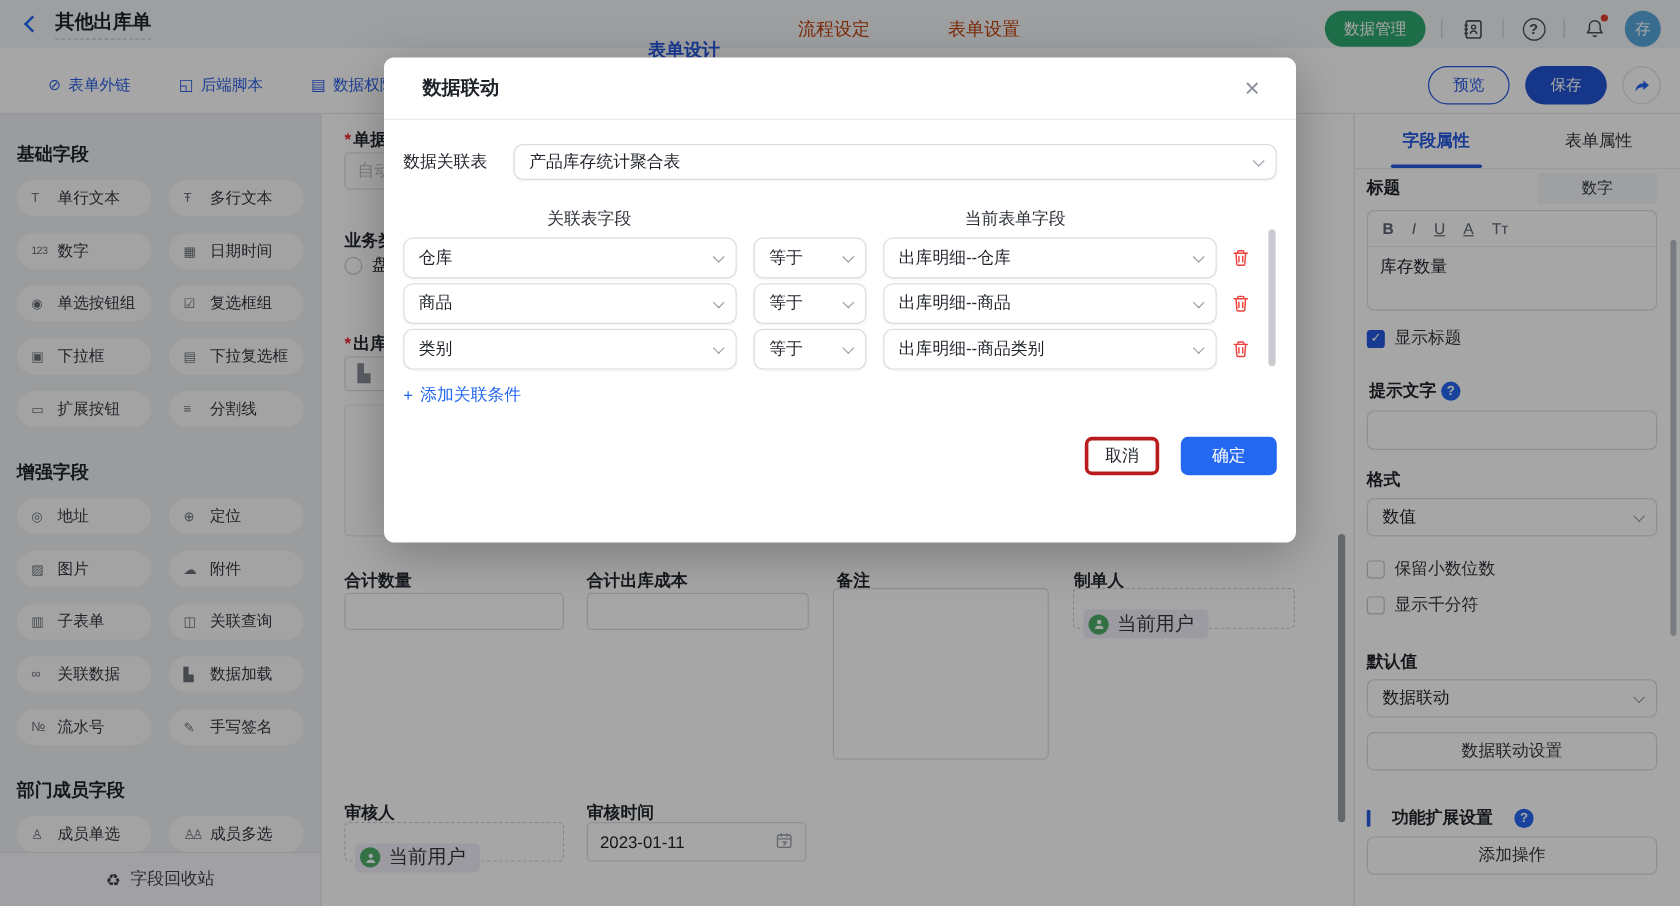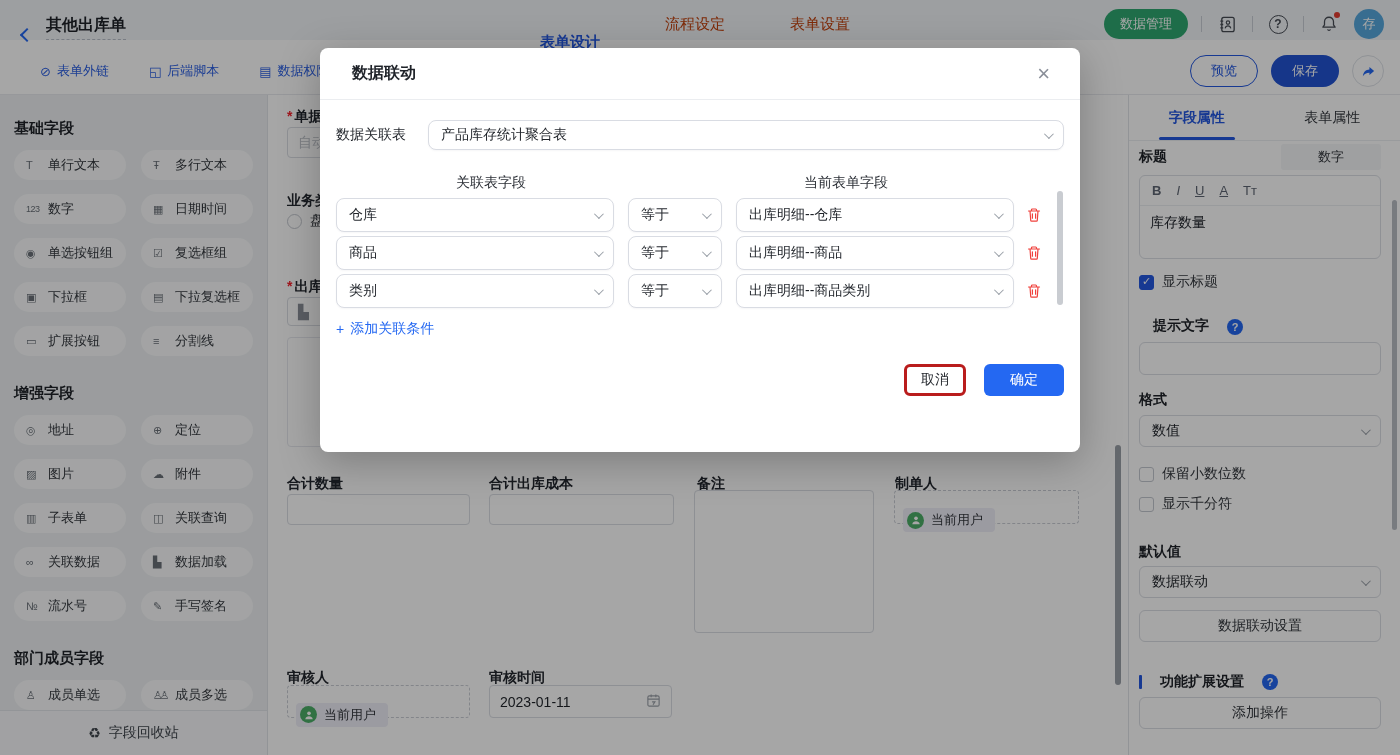--- a/index.html
+++ b/index.html
@@ -1,20 +1,20 @@
 <!DOCTYPE html>
 <html><head>
 <meta charset="utf-8">
 <style>
   * { margin:0; padding:0; box-sizing:border-box; }
   body { font-family:"Liberation Sans","DejaVu Sans",sans-serif; font-size:14px; color:#1f2329; }
   .app { position:relative; width:1400px; height:755px; background:#fff; overflow:hidden; }
 
   
-  .topbar { position:absolute; left:0; top:0; right:0; height:40px; background:#f1f4f8; display:flex; align-items:flex-end; }
+  .topbar { position:absolute; left:0; top:0; right:0; height:40px; background:#f1f4f8; display:flex; align-items:center; }
   .back { width:10px; height:10px; border-left:2px solid #2468f2; border-bottom:2px solid #2468f2; transform:rotate(45deg); margin:0 14px 0 22px; cursor:pointer; }
   .doc-title { font-size:16px; font-weight:700; border-bottom:1px dashed #b9bfc9; padding-bottom:3px; }
   .top-tabs { position:absolute; left:540px; top:0; height:48px; display:flex; align-items:center; gap:65px; }
   .top-tab { font-size:15px; color:#c2410c; cursor:pointer; white-space:nowrap; }
   .top-tab.active { color:#2458e0; font-weight:600;margin-top:36px; }
   .top-right { position:absolute; right:16px; top:0; height:48px; display:flex; align-items:center; gap:13px; }
   .btn-green { height:30px; padding:0 16px; border-radius:15px; background:#2fa871; color:#fff; font-size:13px; display:flex; align-items:center; cursor:pointer; }
   .vdiv { width:1px; height:16px; background:#c9ced6; }
   .icon-btn { width:24px; height:24px; display:flex; align-items:center; justify-content:center; cursor:pointer; position:relative; }
   .help-circle { width:19px; height:19px; border:1.5px solid #474c54; border-radius:50%; display:flex; align-items:center; justify-content:center; font-size:12px; font-weight:700; color:#474c54; }
@@ -40,21 +40,21 @@
   .recycle-bar { position:absolute; left:0; right:0; bottom:0; height:45px; background:#f7f8fa; border-top:1px solid #e2e5ea; display:flex; align-items:center; justify-content:center; gap:8px; color:#40454d; font-size:14px; cursor:pointer; }
 
   
   .canvas { position:absolute; left:268px; top:95px; width:860px; bottom:0; background:#fff; }
   .cv { position:absolute; }
   .flabel { font-weight:700; font-size:14px; color:#23272e; white-space:nowrap; }
   .star { color:#f5222d; margin-right:2px; font-weight:700; }
   .inputbox { border:1px solid #dadde3; border-radius:4px; background:#fff; display:flex; align-items:center; padding:0 10px; font-size:14px; }
   .ph { color:#bfc3ca; }
   .dashedbox { border:1px dashed #c9cdd4; border-radius:4px; background:#fff; display:flex; align-items:center; padding:0 8px; }
-  .user-tag { display:flex; align-items:center; gap:7px; background:#efeef8; border-radius:4px; height:24px; padding:0 12px 0 4px; font-size:13px; color:#33373d;margin-top:26px; }
+  .user-tag { display:flex; align-items:center; gap:7px; background:#efeef8; border-radius:4px; height:24px; padding:0 12px 0 4px; font-size:16px; color:#33373d;margin-top:26px; }
   .g-avatar { width:17px; height:17px; border-radius:50%; background:#4cae68; display:flex; align-items:center; justify-content:center; }
   .radio { width:15px; height:15px; border:1px solid #c4c8cf; border-radius:50%; background:#fff; display:inline-block; }
   .cscroll { position:absolute; width:6px; border-radius:3px; background:#9aa0a8; }
 
   
   .panel { position:absolute; right:0; top:95px; bottom:0; width:272px; background:#fff; border-left:1px solid #e1e4e9; }
   .panel-tabs { position:absolute; left:0; top:0; right:0; height:46px; border-bottom:1px solid #eceef2; display:flex; }
   .ptab { flex:1; display:flex; align-items:center; justify-content:center; font-size:14px; color:#33373d; cursor:pointer; position:relative; }
   .ptab.active { color:#2458e0; font-weight:600; }
   .ptab.active::after { content:""; position:absolute; bottom:0; left:50%; transform:translateX(-50%); width:76px; height:3px; background:#2458e0; border-radius:2px; }
@@ -362,21 +362,21 @@
         <span>Tт</span>
       </div>
       <div class="ed-body">库存数量</div>
     </div>
 
     <div class="pv cbx-row" style="left:10px;top:178px">
       <span class="cbx checked"></span>
       <span>显示标题</span>
     </div>
 
-    <div class="pv plab" style="left:24px;top:222px;display:flex;align-items:flex-end;gap:18px">
+    <div class="pv plab" style="left:12px;top:222px;display:flex;align-items:center;gap:4px">
       <span>提示文字</span>
       <span class="help-blue">?</span>
     </div>
     <div class="pv inputbox" style="left:10px;top:247px;width:242px;height:33px;border-radius:6px"></div>
 
     <div class="pv plab" style="left:10px;top:296px">格式</div>
     <div class="pv selectbox" style="left:10px;top:320px;width:242px;height:32px">
       <span>数值</span>
         <span class="chev"></span>
     </div>

